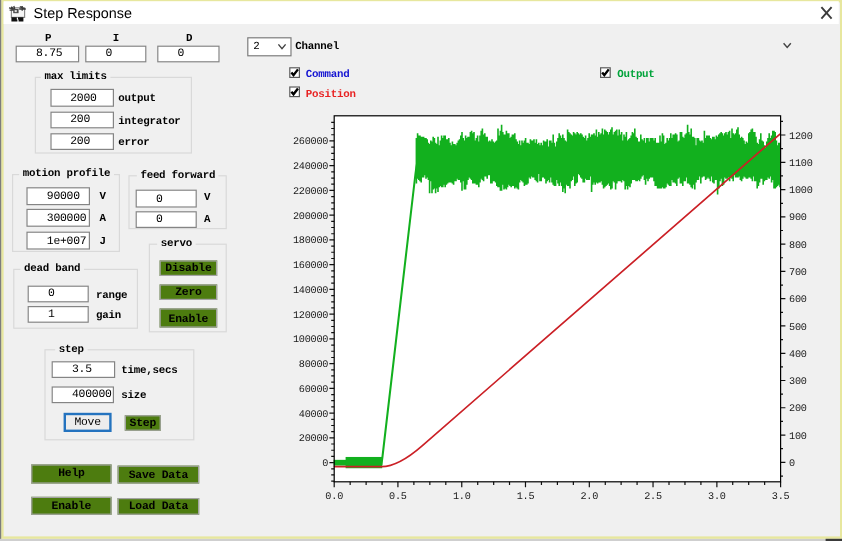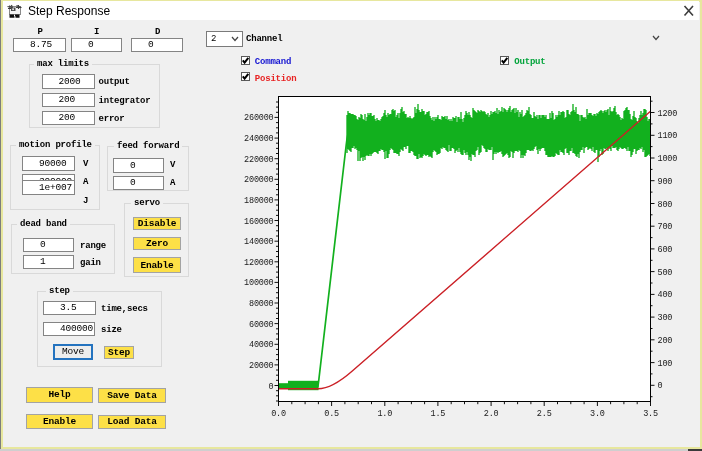--- a/index.html
+++ b/index.html
@@ -6,21 +6,21 @@
 #frame{position:absolute;left:1px;top:0;width:701px;height:449px;background:#f0f0f0;border:2px solid #e7e79e}
 #ltedge{position:absolute;left:0;top:0;width:1px;height:449px;background:#7d7d7d}
 #titlebar{position:absolute;left:3px;top:1px;width:696px;height:19px;background:#fff}
 #title{position:absolute;left:28px;top:4px;font-family:"Liberation Sans",sans-serif;font-size:12px;color:#000}
 #darkbr{position:absolute;left:688px;top:449px;width:14px;height:2px;background:#3a3a3a}
 .lab{position:absolute;font-size:9px;font-weight:bold;letter-spacing:-0.2px;white-space:pre}
 .fld{position:absolute;background:#fff;border:1px solid #848484;color:#000;
      letter-spacing:-0.2px;padding-left:16px;display:flex;align-items:center}
 .grp{position:absolute;border:1px solid #d9d9d9}
 .glab{position:absolute;font-size:9px;font-weight:bold;letter-spacing:-0.2px;background:#f0f0f0;padding:0 3px}
-.btn{position:absolute;background:#fde047;border:1px solid #a3a3a3;display:flex;align-items:center;justify-content:center;
+.btn{position:absolute;background:#4d7c0f;border:1px solid #a3a3a3;display:flex;align-items:center;justify-content:center;
      font-size:9.5px;font-weight:bold;letter-spacing:-0.2px;color:#000}
 .btnd{position:absolute;background:#ededed;border:2px solid #2473bf;display:flex;align-items:center;justify-content:center;
      font-size:9.5px;font-weight:normal;letter-spacing:-0.2px;color:#000}
 .cb{position:absolute;width:9px;height:9px;background:#fff;border:1px solid #5a5a5a;line-height:0}
 .cb svg{position:absolute;left:-1px;top:-1px}
 </style></head><body>
 <div id="win">
 <div id="frame"></div>
 <div id="ltedge"></div>
 <div id="titlebar"></div>
@@ -95,21 +95,21 @@
 <div class="fld" style="left:41.5px;top:74px;width:53px;height:14.5px;font-size:9.5px">2000</div>
 <div class="fld" style="left:41.5px;top:92.5px;width:53px;height:14.5px;font-size:9.5px">200</div>
 <div class="fld" style="left:41.5px;top:110.5px;width:53px;height:14.5px;font-size:9.5px">200</div>
 <div class="lab" style="left:98.5px;top:77px;color:#000">output</div>
 <div class="lab" style="left:98.5px;top:95.5px;color:#000">integrator</div>
 <div class="lab" style="left:98.5px;top:113.5px;color:#000">error</div>
 <div class="grp" style="left:10px;top:145px;width:90px;height:65px"></div>
     <div class="glab" style="left:16px;top:140px">motion profile</div>
 <div class="fld" style="left:22px;top:156px;width:53px;height:14.5px;font-size:9.5px">90000</div>
 <div class="fld" style="left:22px;top:174px;width:53px;height:14.5px;font-size:9.5px">300000</div>
-<div class="fld" style="left:22px;top:180px;width:53px;height:14.5px;font-size:9.5px">1e+007</div>
+<div class="fld" style="left:22px;top:193px;width:53px;height:14.5px;font-size:9.5px">1e+007</div>
 <div class="lab" style="left:83px;top:159px;color:#000">V</div>
 <div class="lab" style="left:83px;top:177px;color:#000">A</div>
 <div class="lab" style="left:83px;top:196px;color:#000">J</div>
 <div class="grp" style="left:107px;top:146px;width:82px;height:45px"></div>
     <div class="glab" style="left:114px;top:141px">feed forward</div>
 <div class="fld" style="left:113px;top:157.5px;width:51px;height:15px;font-size:9.5px">0</div>
 <div class="fld" style="left:113px;top:175.5px;width:51px;height:14px;font-size:9.5px">0</div>
 <div class="lab" style="left:170px;top:160px;color:#000">V</div>
 <div class="lab" style="left:170px;top:178px;color:#000">A</div>
 <div class="grp" style="left:124px;top:203px;width:65px;height:74px"></div>

